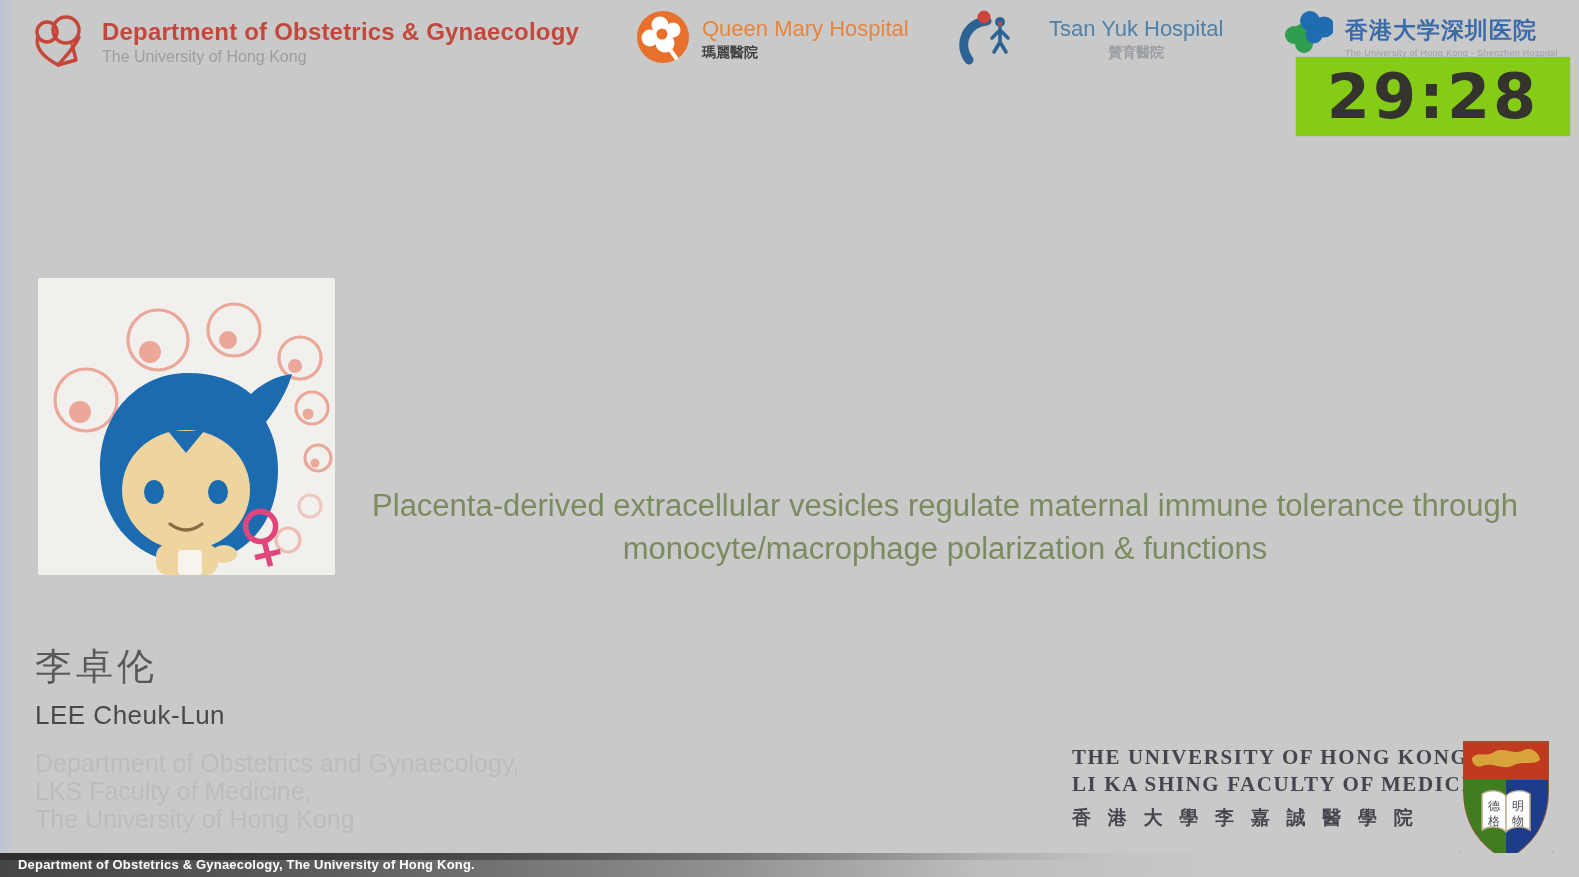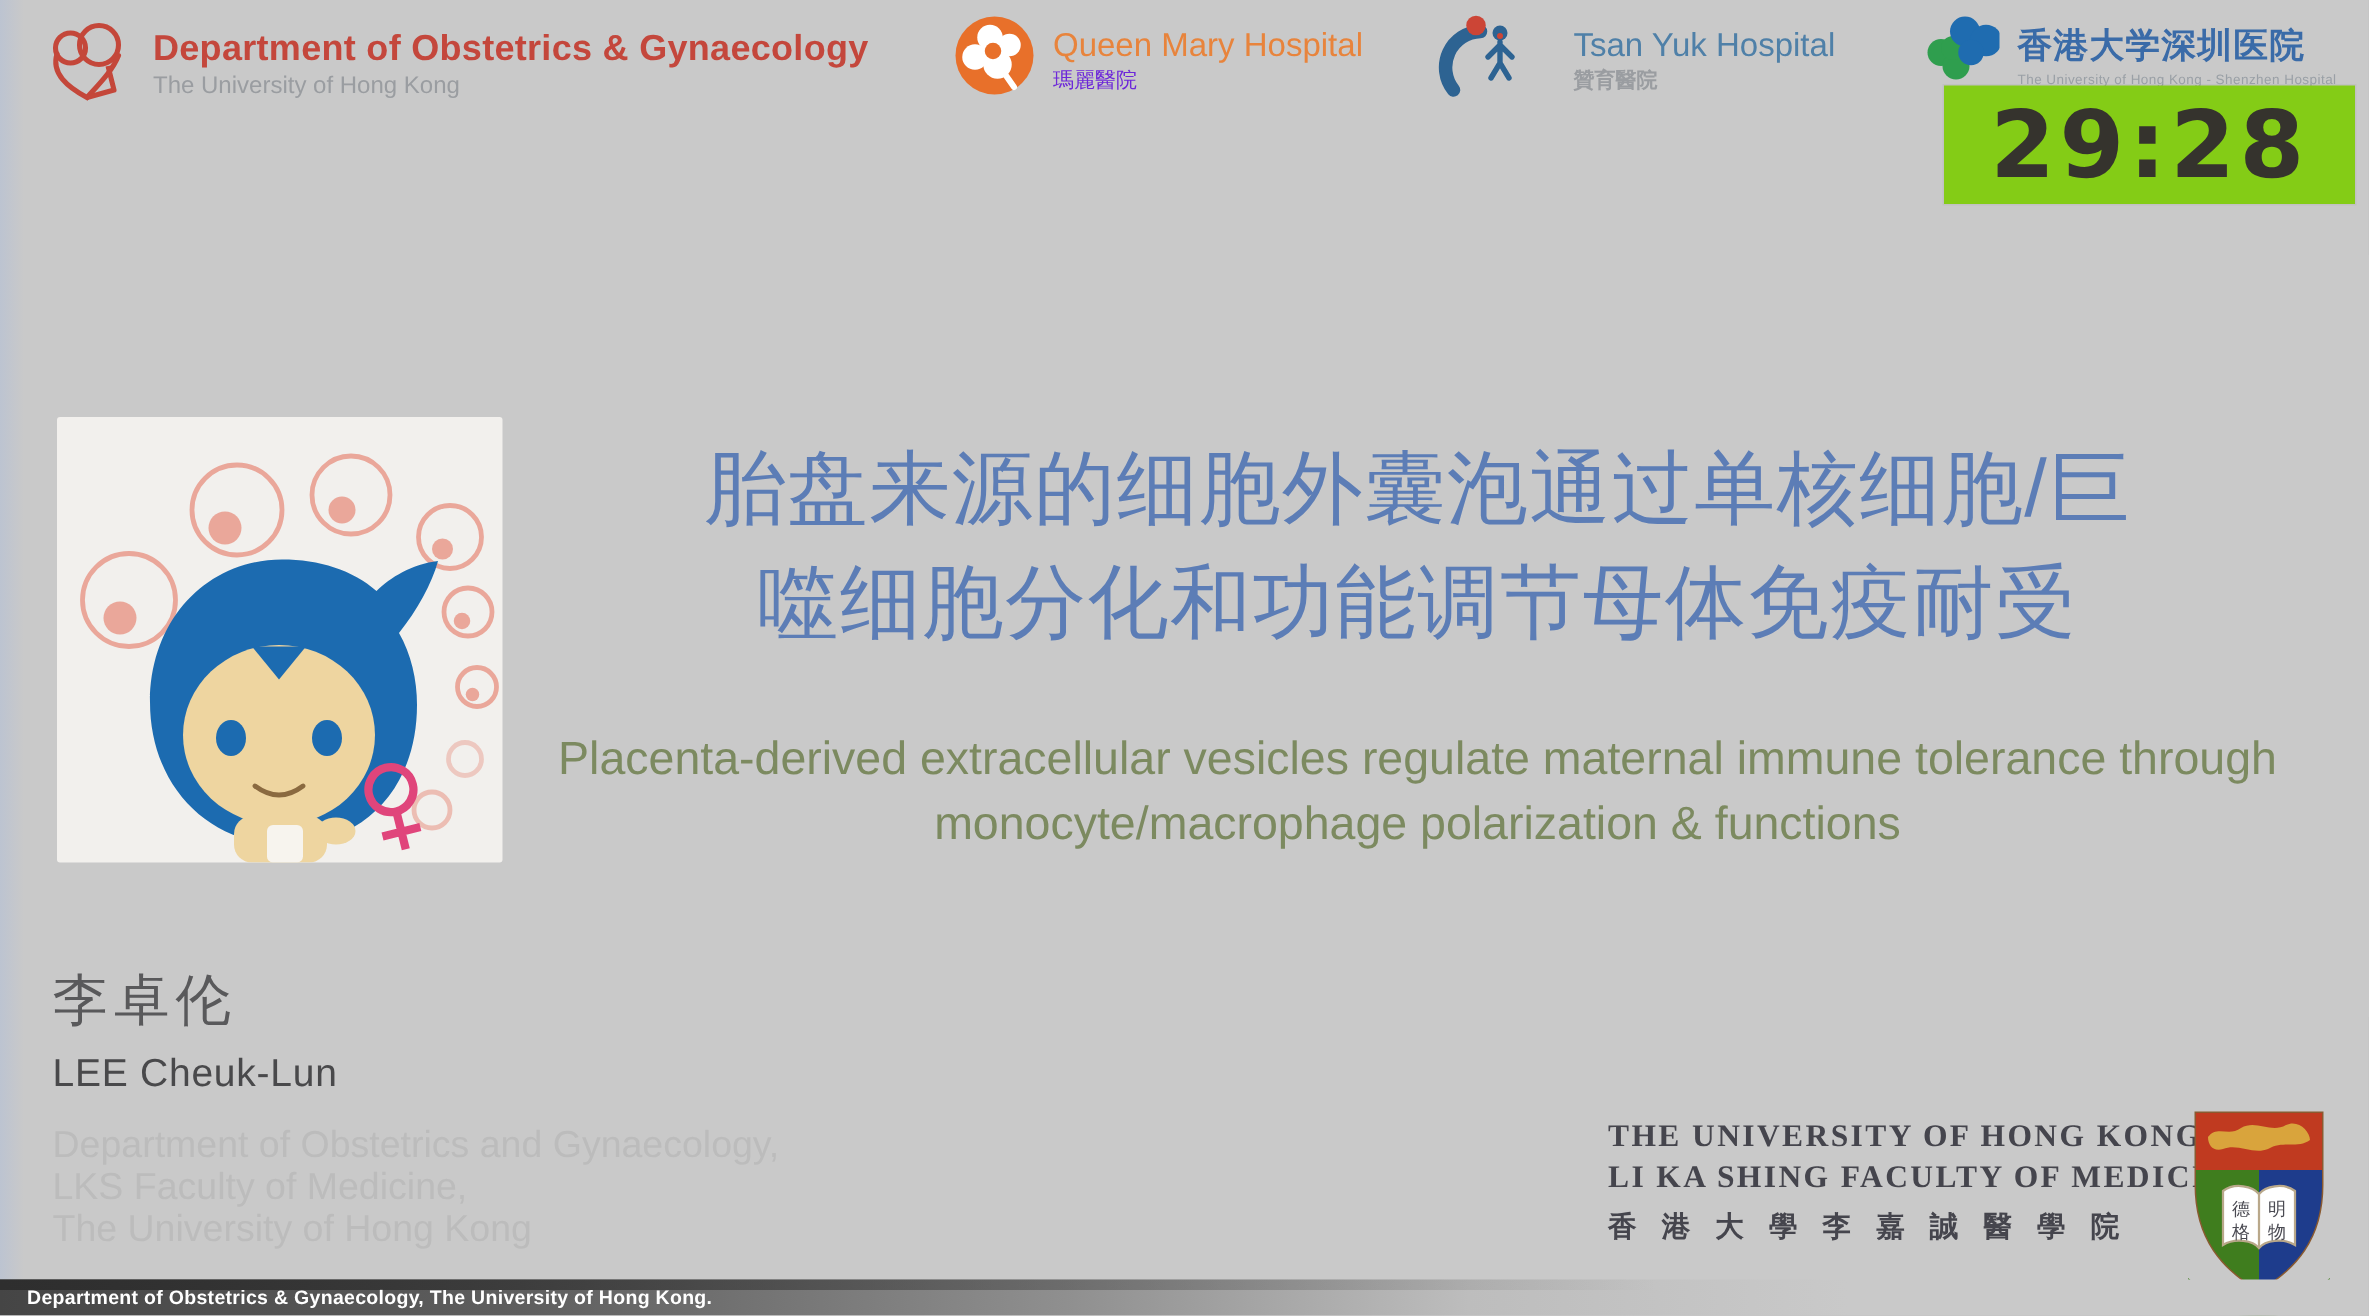--- a/index.html
+++ b/index.html
@@ -20,24 +20,24 @@
   }
   
   .logo-group{position:absolute;display:flex;align-items:center;gap:12px;}
   .logo-text .l-title{display:block;white-space:nowrap;}
   .logo-text .l-sub{display:block;white-space:nowrap;}
   .lg-dept{left:28px;top:11px;}
   .lg-dept .l-title{color:#c4473c;font-size:24px;font-weight:600;letter-spacing:.2px;}
   .lg-dept .l-sub{color:#9a9da1;font-size:16px;margin-top:2px;}
   .lg-qmh{left:636px;top:10px;}
   .lg-qmh .l-title{color:#e8843c;font-size:22px;font-weight:500;}
-  .lg-qmh .l-sub{color:#6d28d9;font-size:14px;font-weight:400;margin-top:2px;}
+  .lg-qmh .l-sub{color:#404040;font-size:14px;font-weight:700;margin-top:2px;}
   .lg-tyh{left:957px;top:8px;gap:36px;}
   .lg-tyh .l-title{color:#4f80a8;font-size:22px;font-weight:500;}
-  .lg-tyh .l-sub{color:#9a9da1;font-size:14px;font-weight:700;margin-top:2px;}
+  .lg-tyh .l-sub{color:#9a9da1;font-size:14px;font-weight:700;margin-top:2px;text-align:center;}
   .lg-szh{left:1281px;top:8px;}
   .lg-szh .l-title{color:#3a6ba8;font-size:23px;font-weight:700;letter-spacing:1px;}
   .lg-szh .l-sub{color:#9aa0a6;font-size:9px;margin-top:2px;letter-spacing:.3px;}
   
   .timer{
     position:absolute;right:9px;top:57px;width:274px;height:79px;
     background:#84cc16;display:flex;align-items:center;justify-content:center;
     box-shadow:0 0 0 1px rgba(0,0,0,.04);
   }
   .timer .digits{
@@ -201,24 +201,20 @@
       <rect x="140" y="272" width="24" height="25" rx="4" fill="#f7f4ee"></rect>
       <ellipse cx="186" cy="276" rx="13" ry="9" fill="#eed5a0"></ellipse>
 
       <g stroke="#e0457b" stroke-width="5.5" fill="none" transform="rotate(-14 226 262)">
         <circle cx="226" cy="248" r="15"></circle>
         <path d="M226,263 L226,289 M213,277 L239,277"></path>
       </g>
     </svg>
   </div>
 
-  <div class="title-zh">
-    <div>胎盘来源的细胞外囊泡通过单核细胞/巨</div>
-    <div>噬细胞分化和功能调节母体免疫耐受</div>
-  </div>
 
   <div class="subtitle-en">Placenta-derived extracellular vesicles regulate maternal immune tolerance through monocyte/macrophage polarization &amp; functions</div>
 
   <div class="speaker">
     <div class="name-zh">李卓伦</div>
     <div class="name-en">LEE Cheuk-Lun</div>
     <div class="affil">
       <div>Department of Obstetrics and Gynaecology,</div>
       <div>LKS Faculty of Medicine,</div>
       <div>The University of Hong Kong</div>

